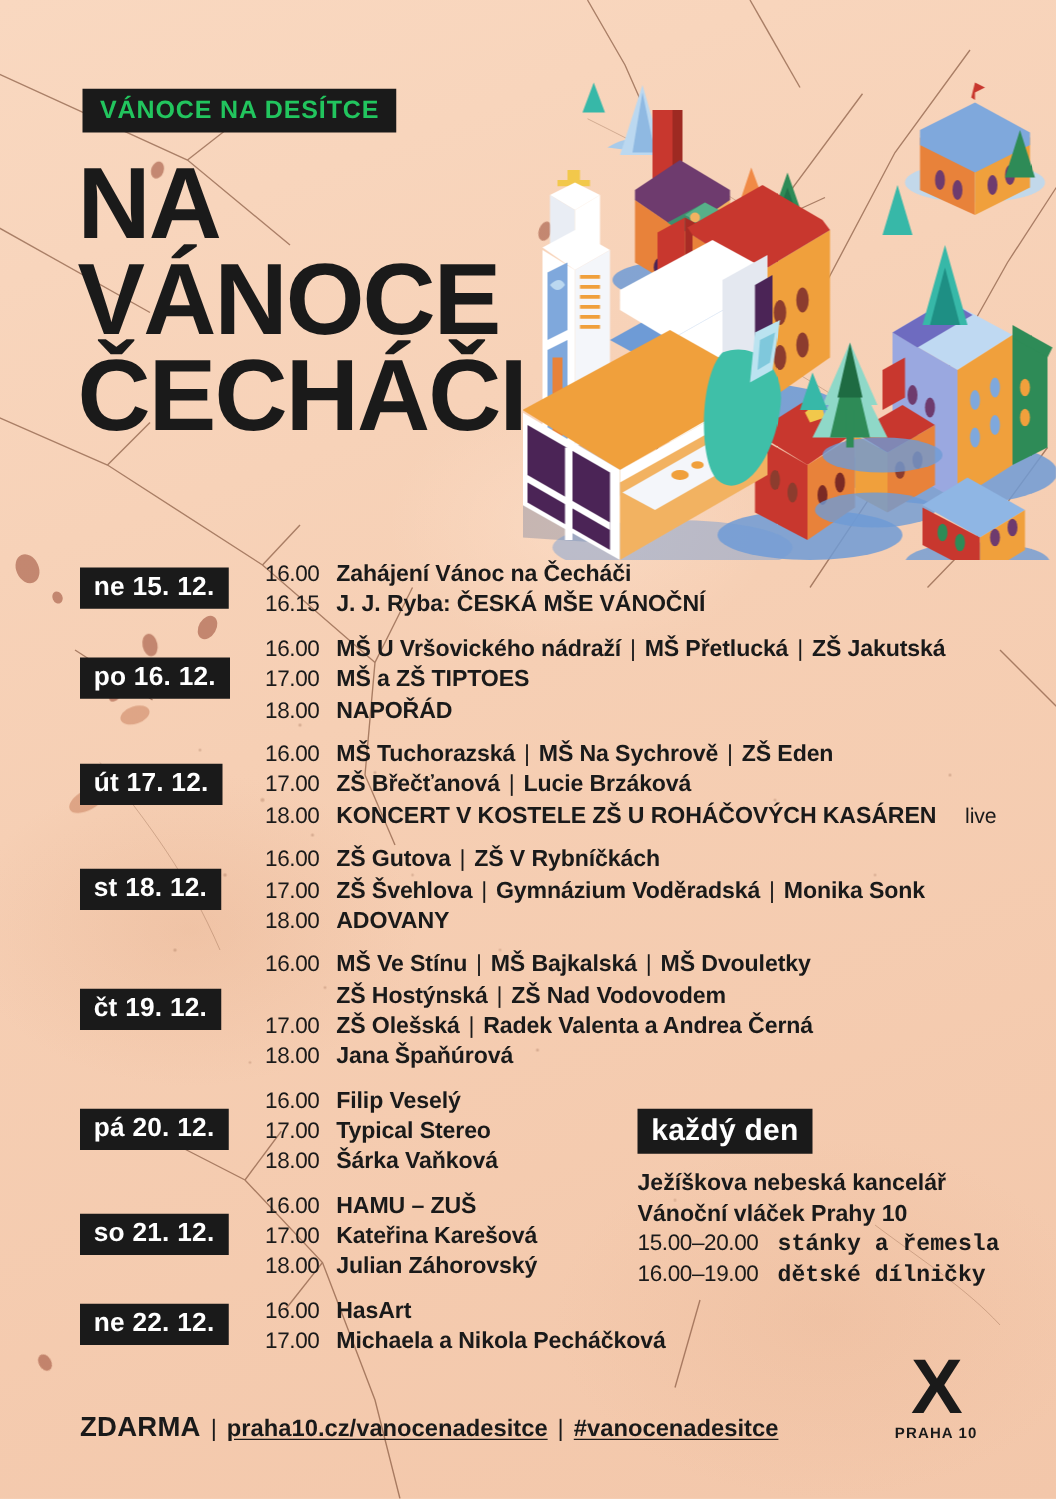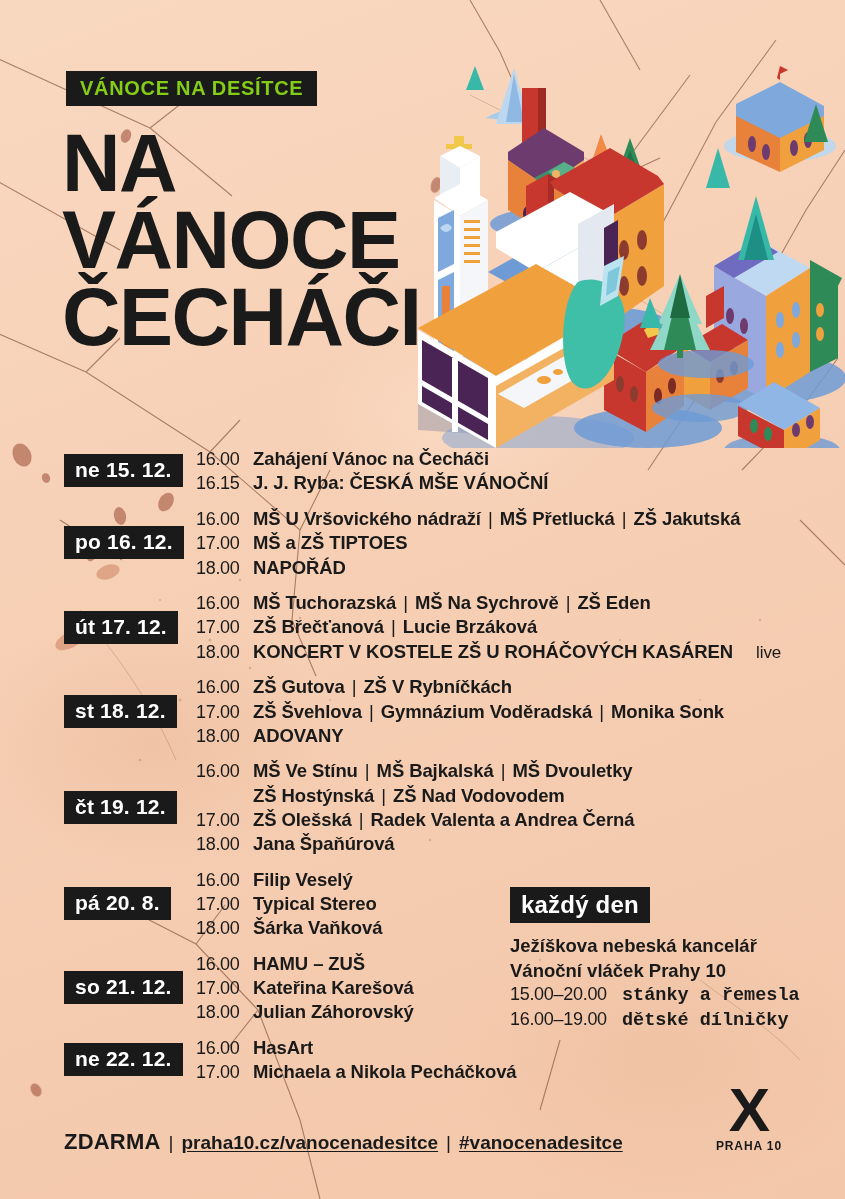--- a/index.html
+++ b/index.html
@@ -19,41 +19,41 @@
     overflow:hidden;
   }
   .twigs{position:absolute;inset:0;pointer-events:none;}
 
   
   .illo{position:absolute;left:418px;top:28px;width:427px;height:420px;pointer-events:none;}
 
   
   .kicker{
     position:absolute;left:66px;top:71px;
-    background:#1A1A1A;color:#84cc16;
+    background:#1A1A1A;color:#22c55e;
     font-weight:bold;font-size:20px;letter-spacing:.7px;
     padding:7px 14px 8px 14px;line-height:1;
   }
   .bigtitle{
     position:absolute;left:62px;top:125px;
     color:#1A1A1A;font-weight:bold;
     font-size:81px;line-height:.95;letter-spacing:-1.5px;
   }
   .bigtitle div{white-space:nowrap;}
 
   
   .schedule{position:absolute;left:0;top:446px;width:820px;}
   .dayrow{position:relative;display:flex;align-items:flex-start;margin-bottom:10px;}
   .daycol{width:196px;flex:0 0 196px;display:flex;align-items:center;justify-content:flex-start;padding-left:64px;box-sizing:border-box;align-self:center;}
   .daybadge{
     background:#1A1A1A;color:#fff;font-weight:bold;font-size:21px;
     padding:5px 11px 6px 11px;line-height:1.05;white-space:nowrap;letter-spacing:.2px;
   }
   .items{flex:1;padding-top:1px;}
-  .item{display:flex;align-items:baseline;line-height:1.30;}
+  .item{display:flex;align-items:baseline;line-height:1.30;margin-left:16px;}
   .time{
     width:57px;flex:0 0 57px;color:#1A1A1A;font-size:18px;font-weight:normal;letter-spacing:-.3px;
   }
   .titletxt{color:#1A1A1A;font-size:18.5px;font-weight:bold;letter-spacing:-.1px;white-space:nowrap;}
   .titletxt .sep{font-weight:normal;color:#1A1A1A;padding:0 2px;}
   .titletxt .live{font-weight:normal;font-size:17px;padding-left:23px;}
   .item.cont .time{visibility:hidden;}
 
   
   .everyday{position:absolute;left:510px;top:887px;width:320px;}
@@ -448,21 +448,21 @@
             <span class="titletxt"><span>ZŠ Olešská</span><span class="sep"> | </span><span>Radek Valenta a Andrea Černá</span></span>
           </div>
           <div class="item">
             <span class="time">18.00</span>
             <span class="titletxt"><span>Jana Špaňúrová</span></span>
           </div>
         </div>
       </div>
       <div class="dayrow">
         <div class="daycol">
-          <div class="daybadge">pá 20. 8.</div>
+          <div class="daybadge">pá 20. 12.</div>
         </div>
         <div class="items">
           <div class="item">
             <span class="time">16.00</span>
             <span class="titletxt"><span>Filip Veselý</span></span>
           </div>
           <div class="item">
             <span class="time">17.00</span>
             <span class="titletxt"><span>Typical Stereo</span></span>
           </div>

